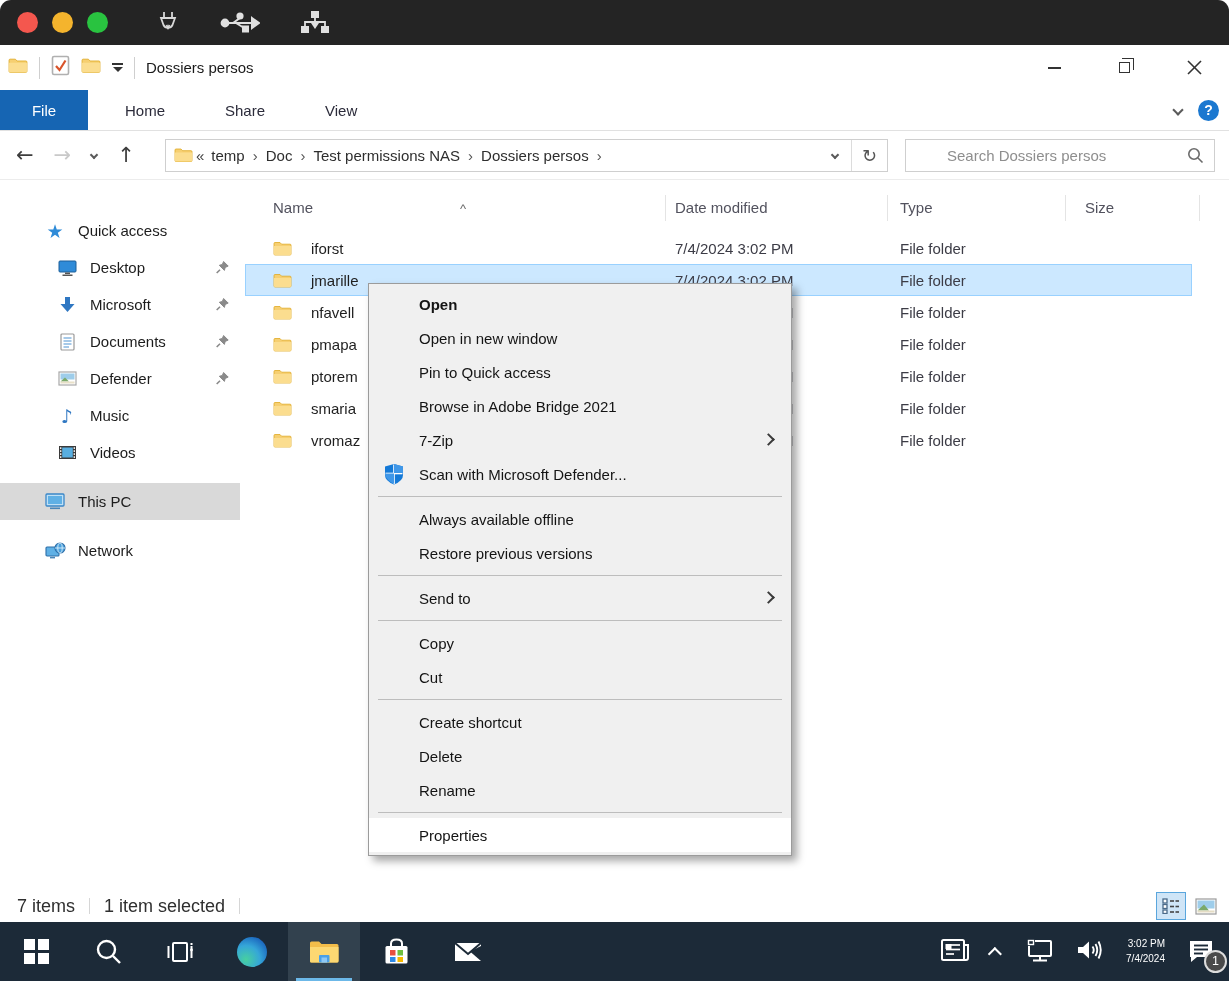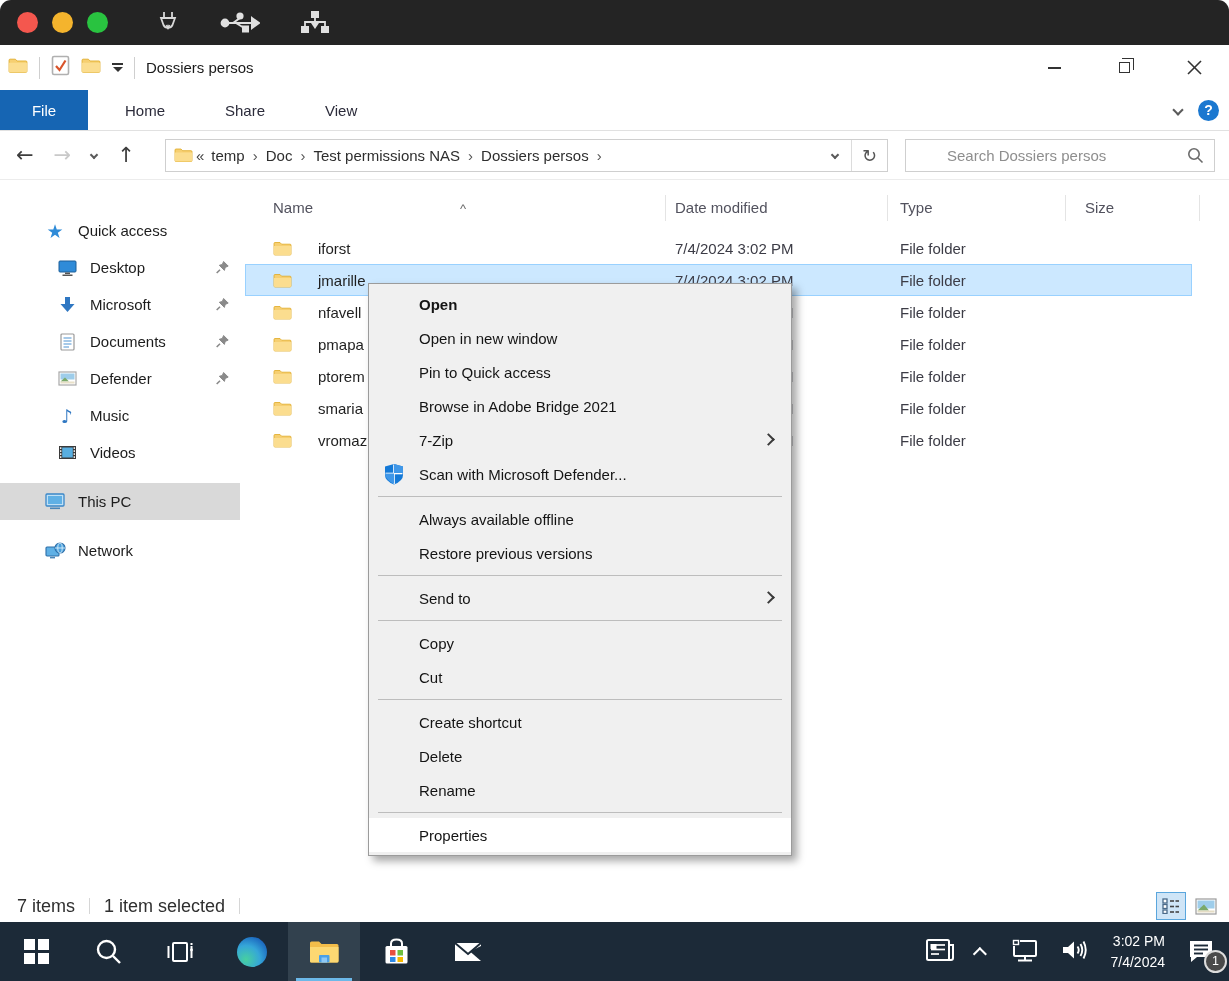--- a/index.html
+++ b/index.html
@@ -85,21 +85,21 @@
   .fl-header .col { padding-bottom:9px; position:relative; }
   .col-name { width:421px; padding-left:28px; }
   .col-date { width:222px; padding-left:9px; }
   .col-type { width:178px; padding-left:12px; }
   .col-size { width:134px; padding-left:19px; }
   .col-line { position:absolute; right:0; bottom:4px; height:26px; width:1px; background:#e4e4e4; }
   .sort { position:absolute; left:215px; top:2px; color:#6a6a6a; font-size:13px; }
   .rows { padding-top:7px; }
   .row { height:32px; display:flex; align-items:center; color:#1f1f1f; width:947px; }
   .row.selected { background:#cce8ff; box-shadow:inset 0 0 0 1px #99d1ff; }
-  .c-name { width:421px; display:flex; align-items:center; padding-left:28px; gap:26px; }
+  .c-name { width:421px; display:flex; align-items:center; padding-left:28px; gap:19px; }
   .c-date { width:222px; padding-left:9px; color:#3c3c46; }
   .c-type { width:178px; padding-left:12px; color:#3c3c46; }
   .c-size { width:116px; padding-left:19px; }
   .f-ico { display:flex; flex:0 0 auto; }
 
   
   .statusbar { height:32px; flex:0 0 auto; display:flex; align-items:center; font-size:18px;
     color:#2f2f2f; padding-left:17px; gap:14px; position:relative; }
   .sb-sep { width:1px; height:16px; background:#d6d6d6; }
   .view-btns { position:absolute; right:8px; bottom:2px; display:flex; gap:5px; }
@@ -122,21 +122,21 @@
     display:flex; align-items:center; color:#fff; }
   .tb-btn { width:72px; height:59px; display:flex; align-items:center; justify-content:center; position:relative; }
   .tb-btn.active { background:#32414e; }
   .tb-btn.active::after { content:""; position:absolute; left:8px; right:8px; bottom:0; height:3px; background:#6cb8e8; }
   .win-logo { display:grid; grid-template-columns:11px 11px; grid-template-rows:11px 11px; gap:3px; }
   .win-logo span { background:#fff; }
   .edge-circle { width:30px; height:30px; border-radius:50%;
     background: radial-gradient(circle at 30% 75%, #47d0a0 0%, #35a6d8 45%, #1b66be 80%, #124a96 100%); }
   .tb-tray { margin-left:auto; display:flex; align-items:center; gap:22px; padding-right:14px; }
   .tray-chev { width:10px; height:10px; border-left:2px solid #fff; border-top:2px solid #fff; transform:rotate(45deg) translateY(3px); }
-  .clock { text-align:right; font-size:14px; line-height:1.45; }
+  .clock { text-align:right; font-size:10px; line-height:1.45; }
   .action-wrap { position:relative; display:flex; }
   .badge { position:absolute; right:-12px; bottom:-8px; width:23px; height:23px; border-radius:50%;
     background:#4a4a4a; border:2px solid #dcdcdc; color:#fff; font-size:12.5px;
     display:flex; align-items:center; justify-content:center; }
 </style>
 </head>
 <body>
 
 <div id="vmbar">
   <div class="traffic">

